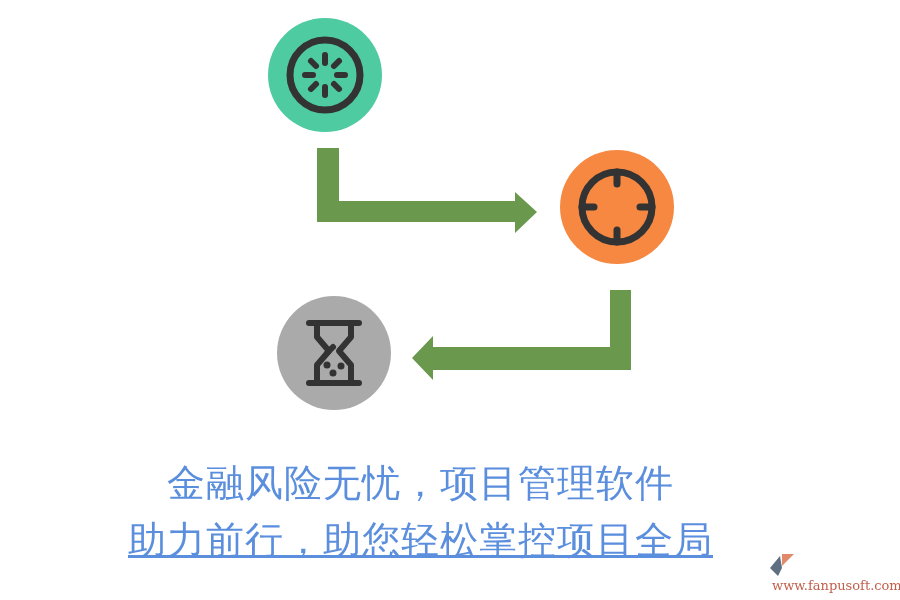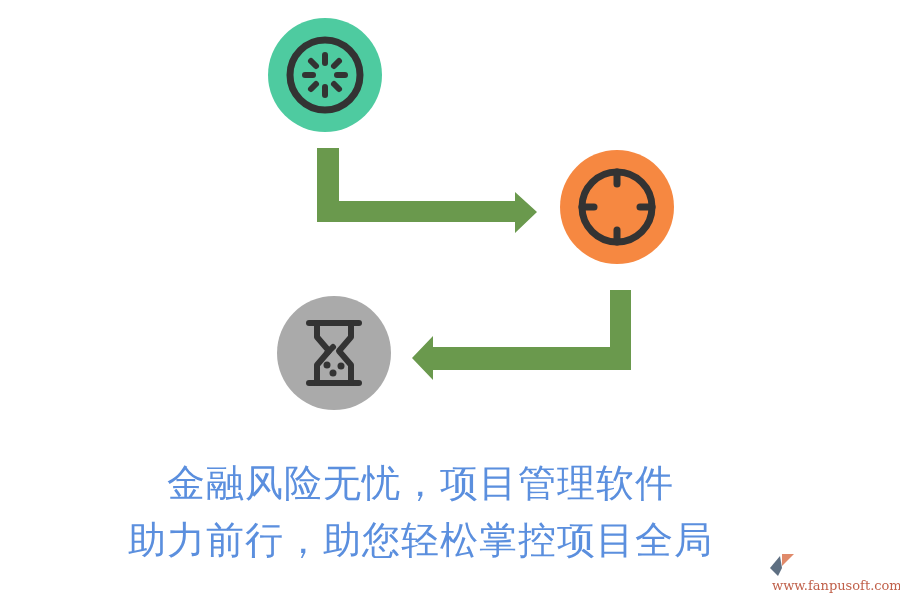--- a/index.html
+++ b/index.html
@@ -59,21 +59,21 @@
     </g>
     <g fill="#333">
       <circle cx="50" cy="69" r="3.5"></circle>
       <circle cx="64" cy="70" r="3.5"></circle>
       <circle cx="56" cy="77" r="3.5"></circle>
     </g>
   </svg>
 </div>
 
 <div class="caption" style="top:458px;">金融风险无忧，项目管理软件</div>
-<div class="caption" style="top:515px;">助力前行，助您轻松掌控项目全局</div>
+<div class="caption" style="top:515px;text-decoration:underline;">助力前行，助您轻松掌控项目全局</div>
 
 <div class="logo">
   <svg width="28" height="26" viewBox="0 0 28 26" style="position:absolute;left:2px;top:0;">
     <path d="M14 2 L26 2 L14 14 Z" fill="#e08a6a"></path>
     <path d="M12 4 L2 16 L10 24 L14 16 Z" fill="#5e6f82"></path>
   </svg>
   <div class="logo-url">www.fanpusoft.com</div>
 </div>
 
 </body></html>

